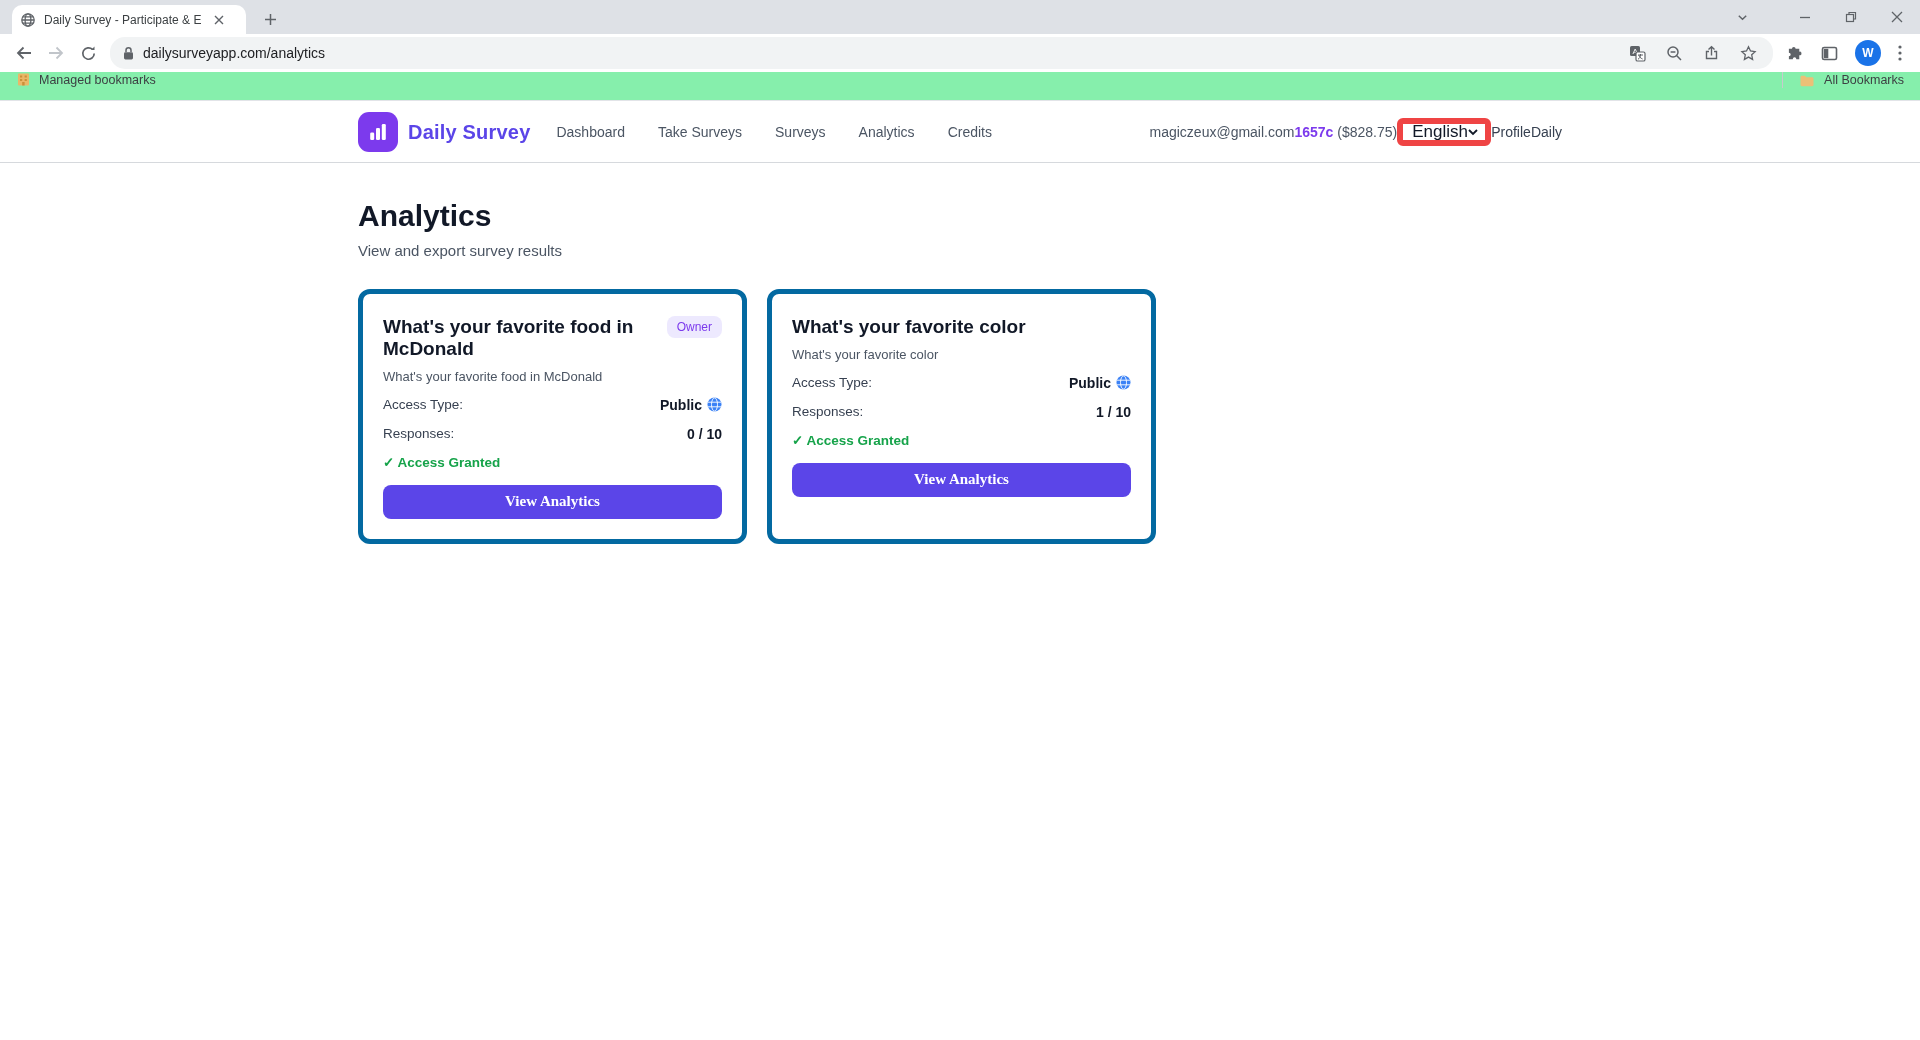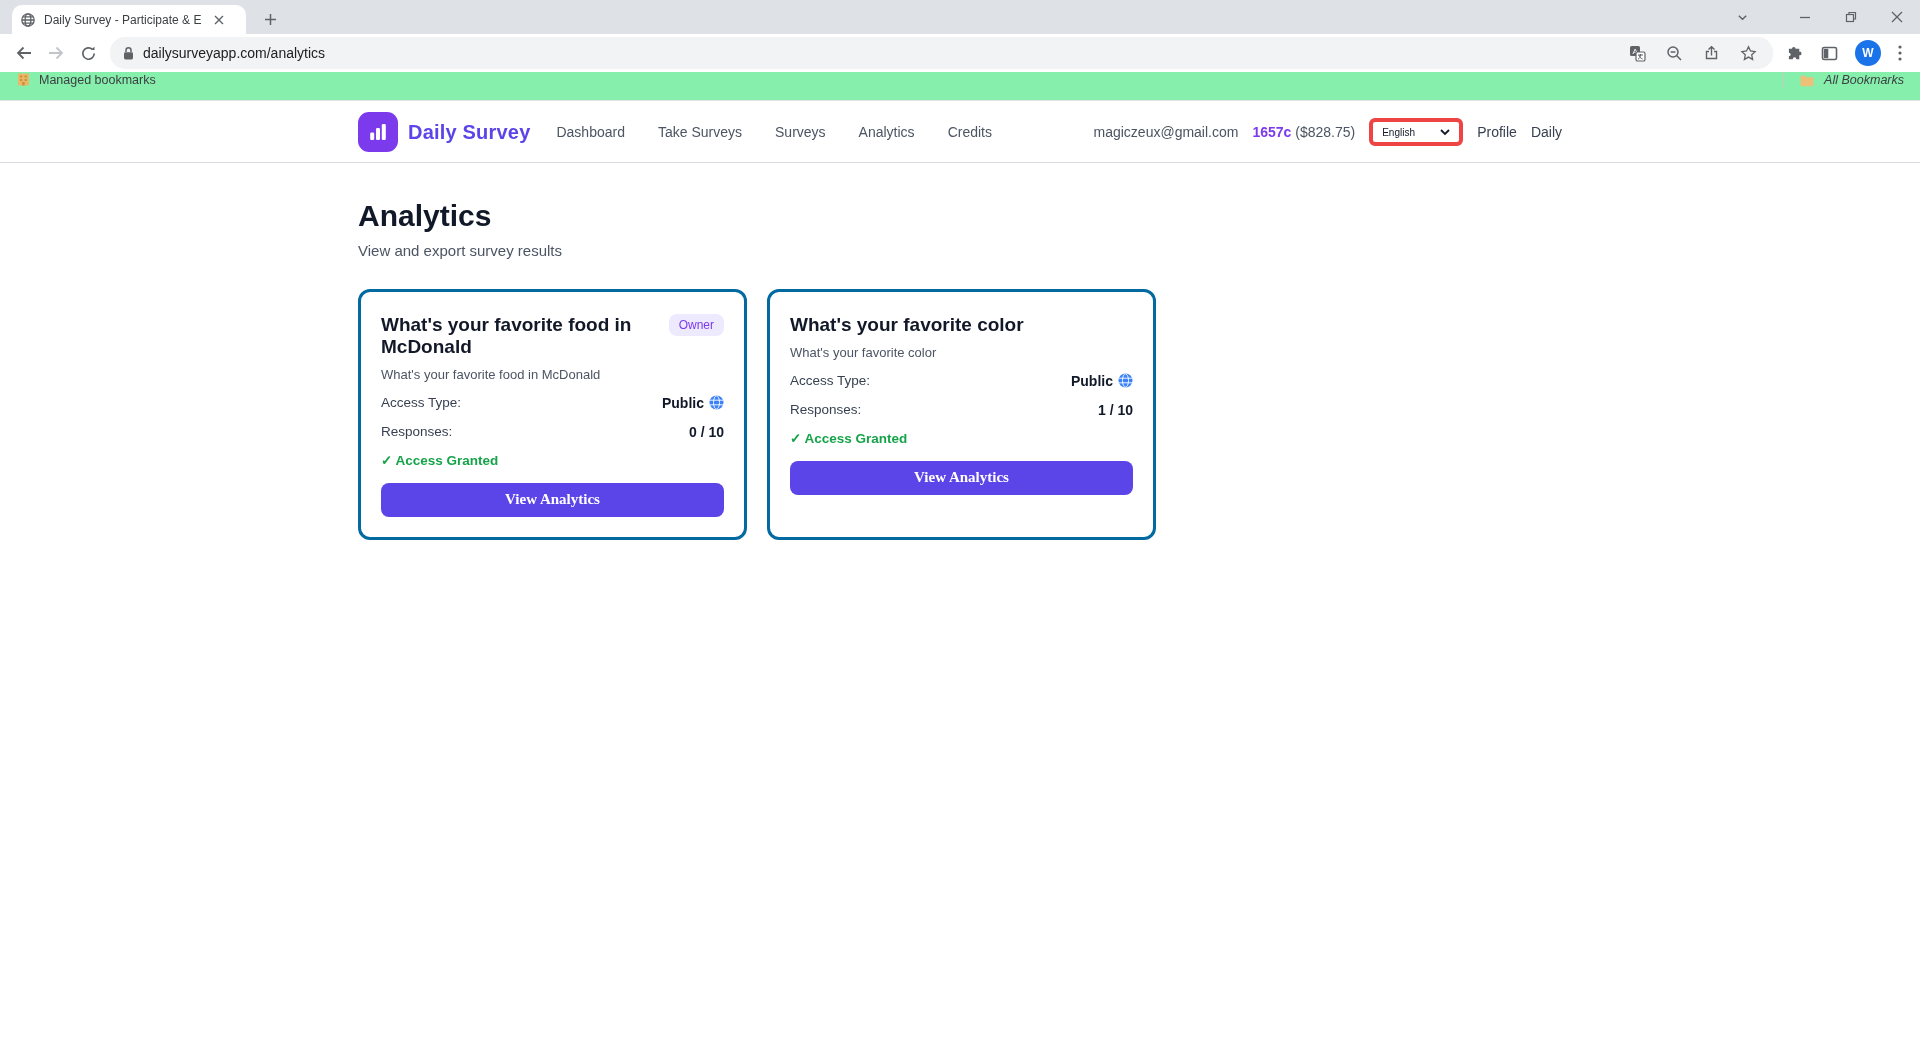--- a/index.html
+++ b/index.html
@@ -29,47 +29,47 @@
   .toolbar{height:38px;background:#fff;display:flex;align-items:center;padding:0 8px;}
   .nav-ic{width:32px;height:32px;display:flex;align-items:center;justify-content:center;border-radius:50%;flex:0 0 auto;}
   .omnibox{flex:1;height:30px;background:#f1f3f4;border-radius:15px;margin:0 6px;display:flex;align-items:center;padding:16px 12px;gap:8px;min-width:0;}
   .url-text{font-size:14px;color:#202124;white-space:nowrap;}
   .omni-icons{margin-left:auto;display:flex;align-items:center;gap:20px;padding-right:4px;}
   .after-icons{display:flex;align-items:center;gap:17px;padding:0 10px 0 8px;flex:0 0 auto;}
   .avatar{width:26px;height:26px;border-radius:50%;background:var(--avatar-blue);color:#fff;font-size:12px;font-weight:bold;display:flex;align-items:center;justify-content:center;}
 
   .bookmarks{height:29px;background:#86efac;border-bottom:1px solid #e2e4e8;display:flex;align-items:flex-start;padding:0 16px;font-size:12.5px;color:#3c4043;}
   .bm-item{display:flex;align-items:center;gap:8px;}
-  .bm-right{margin-left:auto;display:flex;align-items:center;gap:10px;font-style:italic;}
+  .bm-right{margin-left:auto;display:flex;align-items:center;gap:10px;}
   .bm-divider{width:1px;height:16px;background:#c7cacd;margin-right:6px;}
 
   
   .site-header{height:62px;background:#fff;border-bottom:1px solid #d6d9dd;}
   .container{width:1204px;margin:0 auto;}
   .header-inner{display:flex;align-items:center;height:62px;}
   .brand{display:flex;align-items:center;gap:10px;}
   .logo{width:40px;height:40px;border-radius:11px;background:var(--brand-purple);display:flex;align-items:center;justify-content:center;}
   .brand-name{font-size:20px;font-weight:bold;color:var(--accent);letter-spacing:.2px;}
   .main-nav{display:flex;gap:33px;margin-left:26px;}
   .main-nav a{font-size:14px;color:#4b5563;text-decoration:none;}
-  .header-right{margin-left:auto;display:flex;align-items:center;gap:14px;}
+  .header-right{margin-left:auto;display:flex;align-items:center;}
   .user-email{font-size:14px;color:#4b5563;}
   .credits{font-size:14px;}
   .credits .amt{color:var(--brand-purple);font-weight:bold;}
   .credits .usd{color:#4b5563;}
-  .lang-select{width:94px;height:28px;border:4px solid #ef4444;border-radius:6px;background:#fff;
-               display:flex;align-items:center;justify-content:space-between;padding:0 9px;font-size:10px;color:#111827;}
+  .lang-select{width:94px;height:28px;border:6px solid #ef4444;border-radius:6px;background:#fff;
+               display:flex;align-items:center;justify-content:space-between;padding:0 9px;font-size:17px;color:#111827;}
   .hdr-link{font-size:14px;color:#374151;text-decoration:none;}
 
   .main{padding-top:36px;}
   .page-title{font-size:30px;font-weight:800;color:#111827;}
   .page-subtitle{font-size:15px;color:#4b5563;margin-top:9px;}
 
   .cards{display:flex;gap:20px;margin-top:30px;}
-  .card{width:389px;background:#fff;border:3px solid #0369a1;border-radius:12px;padding:22px 20px 20px;}
+  .card{width:389px;background:#fff;border:5px solid #0369a1;border-radius:12px;padding:22px 20px 20px;}
   .card-head{display:flex;align-items:flex-start;justify-content:space-between;gap:8px;}
   .card-title{font-size:19px;font-weight:bold;color:#111827;line-height:1.15;}
   .badge{background:var(--badge-bg);color:var(--badge-text);font-size:12px;padding:4px 10px;border-radius:8px;white-space:nowrap;}
   .card-desc{font-size:13px;color:#4b5563;margin-top:9px;}
   .meta-row{display:flex;align-items:center;justify-content:space-between;margin-top:13px;font-size:13.5px;color:#374151;}
   .meta-val{font-weight:bold;color:#111827;font-size:14px;display:flex;align-items:center;gap:5px;}
   .granted{margin-top:12px;font-size:13.5px;font-weight:bold;color:var(--success-green);}
   .view-btn{display:block;width:100%;height:34px;margin-top:15px;border:none;border-radius:8px;
             background:var(--accent);color:#fff;font-size:15px;font-weight:bold;font-family:Liberation Serif, serif;cursor:pointer;}
 

